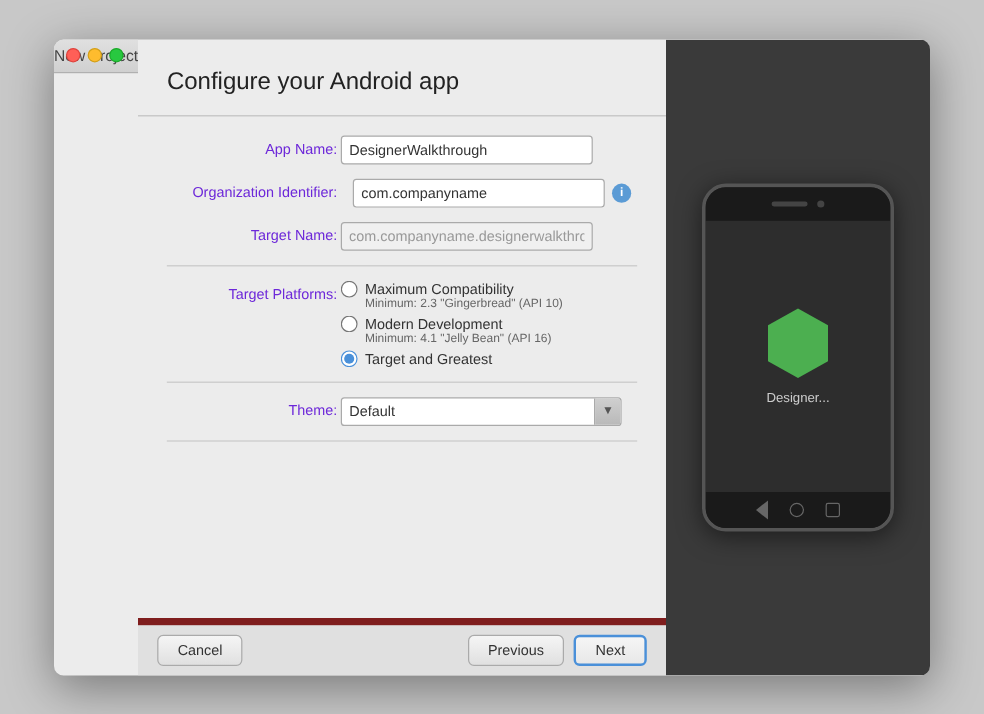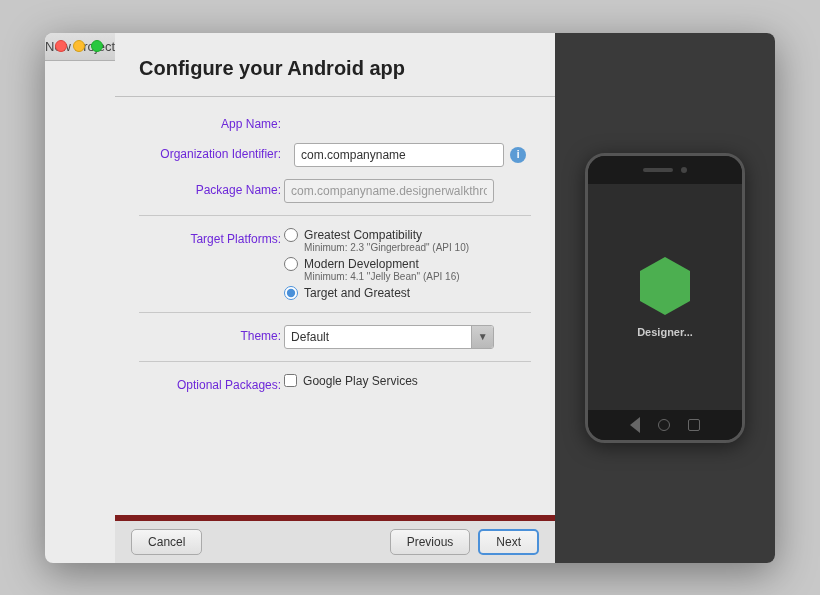--- a/index.html
+++ b/index.html
@@ -72,21 +72,21 @@
       flex-direction: column;
     }
 
     .header-section {
       padding: 0 24px 16px 24px;
       border-bottom: 1px solid #c0c0c0;
     }
 
     .configure-title {
       font-size: 20px;
-      font-weight: 700;
+      font-weight: 400;
       color: #222;
     }
 
     .form-area {
       flex: 1;
       padding: 16px 24px;
       overflow-y: auto;
     }
 
     .form-row {
@@ -189,21 +189,21 @@
       margin-left: 20px;
     }
 
     .theme-select-wrapper {
       display: flex;
       align-items: center;
       border: 1px solid #aaa;
       border-radius: 3px;
       background: white;
       overflow: hidden;
-      width: 210px;
+      width: 234px;
       height: 24px;
     }
 
     .theme-select-text {
       flex: 1;
       padding: 0 6px;
       font-size: 12px;
       color: #333;
       line-height: 24px;
     }
@@ -275,21 +275,20 @@
     }
 
     .right-panel {
       width: 220px;
       background: #3a3a3a;
       display: flex;
       align-items: center;
       justify-content: center;
       position: relative;
       flex-shrink: 0;
-      font-weight: bold;
     }
 
     .phone-mockup {
       width: 160px;
       height: 290px;
       background: #222;
       border-radius: 20px;
       border: 3px solid #555;
       display: flex;
       flex-direction: column;
@@ -393,50 +392,53 @@
     <div class="left-panel">
 
       <div class="header-section">
         <h2 class="configure-title">Configure your Android app</h2>
       </div>
 
       <div class="form-area">
 
         <div class="form-row">
           <label class="form-label">App Name:</label>
+          <div class="form-control">
+            <input type="text" class="text-input" value="DesignerWalkthrough" style="">
+          </div>
         </div>
 
         <div class="form-row">
           <label class="form-label">Organization Identifier:</label>
           <div class="form-control">
             <div class="input-with-icon">
               <input type="text" class="text-input" value="com.companyname" style="">
               <div class="info-icon">i</div>
             </div>
           </div>
         </div>
 
         <div class="form-row">
-          <label class="form-label">Package Name:</label>
+          <label class="form-label">Target Name:</label>
           <div class="form-control">
             <input type="text" class="text-input disabled" disabled="" value="com.companyname.designerwalkthrough" style="">
           </div>
         </div>
 
         <hr class="divider">
 
         <div class="form-row">
           <label class="form-label">Target Platforms:</label>
           <div class="form-control">
             <div class="radio-group">
 
               <div class="radio-option">
                 <div class="radio-row">
                   <input type="radio" class="radio-input" name="target" style="">
-                  <span class="radio-label">Greatest Compatibility</span>
+                  <span class="radio-label">Maximum Compatibility</span>
                 </div>
                 <span class="radio-sublabel">Minimum: 2.3 "Gingerbread" (API 10)</span>
               </div>
 
               <div class="radio-option">
                 <div class="radio-row">
                   <input type="radio" class="radio-input" name="target" style="">
                   <span class="radio-label">Modern Development</span>
                 </div>
                 <span class="radio-sublabel">Minimum: 4.1 "Jelly Bean" (API 16)</span>
@@ -460,29 +462,20 @@
           <div class="form-control">
             <div class="theme-select-wrapper">
               <span class="theme-select-text">Default</span>
               <div class="theme-select-arrow">▼</div>
             </div>
           </div>
         </div>
 
         <hr class="divider">
 
-        <div class="form-row">
-          <label class="form-label">Optional Packages:</label>
-          <div class="form-control">
-            <div class="checkbox-row">
-              <input type="checkbox" class="checkbox-input" style="">
-              <span class="checkbox-label">Google Play Services</span>
-            </div>
-          </div>
-        </div>
 
       </div>
 
       <div class="footer">
         <button class="btn">Cancel</button>
         <div class="footer-right">
           <button class="btn">Previous</button>
           <button class="btn btn-next">Next</button>
         </div>
       </div>

